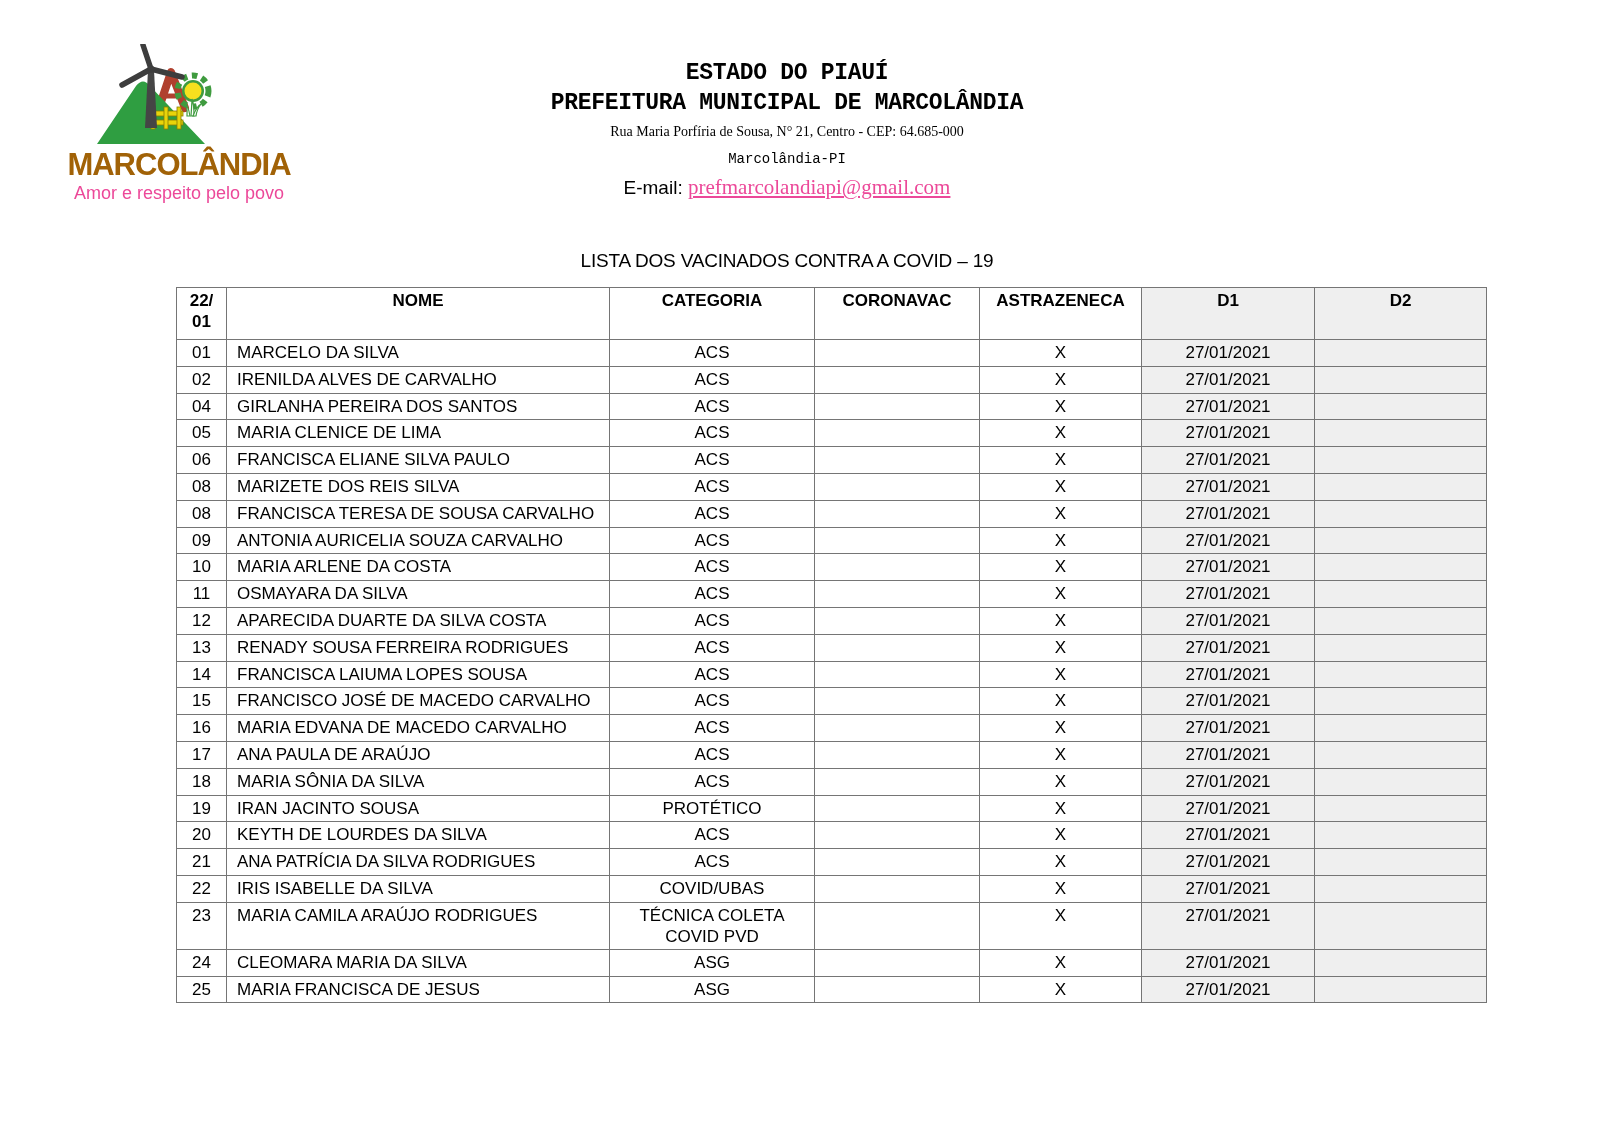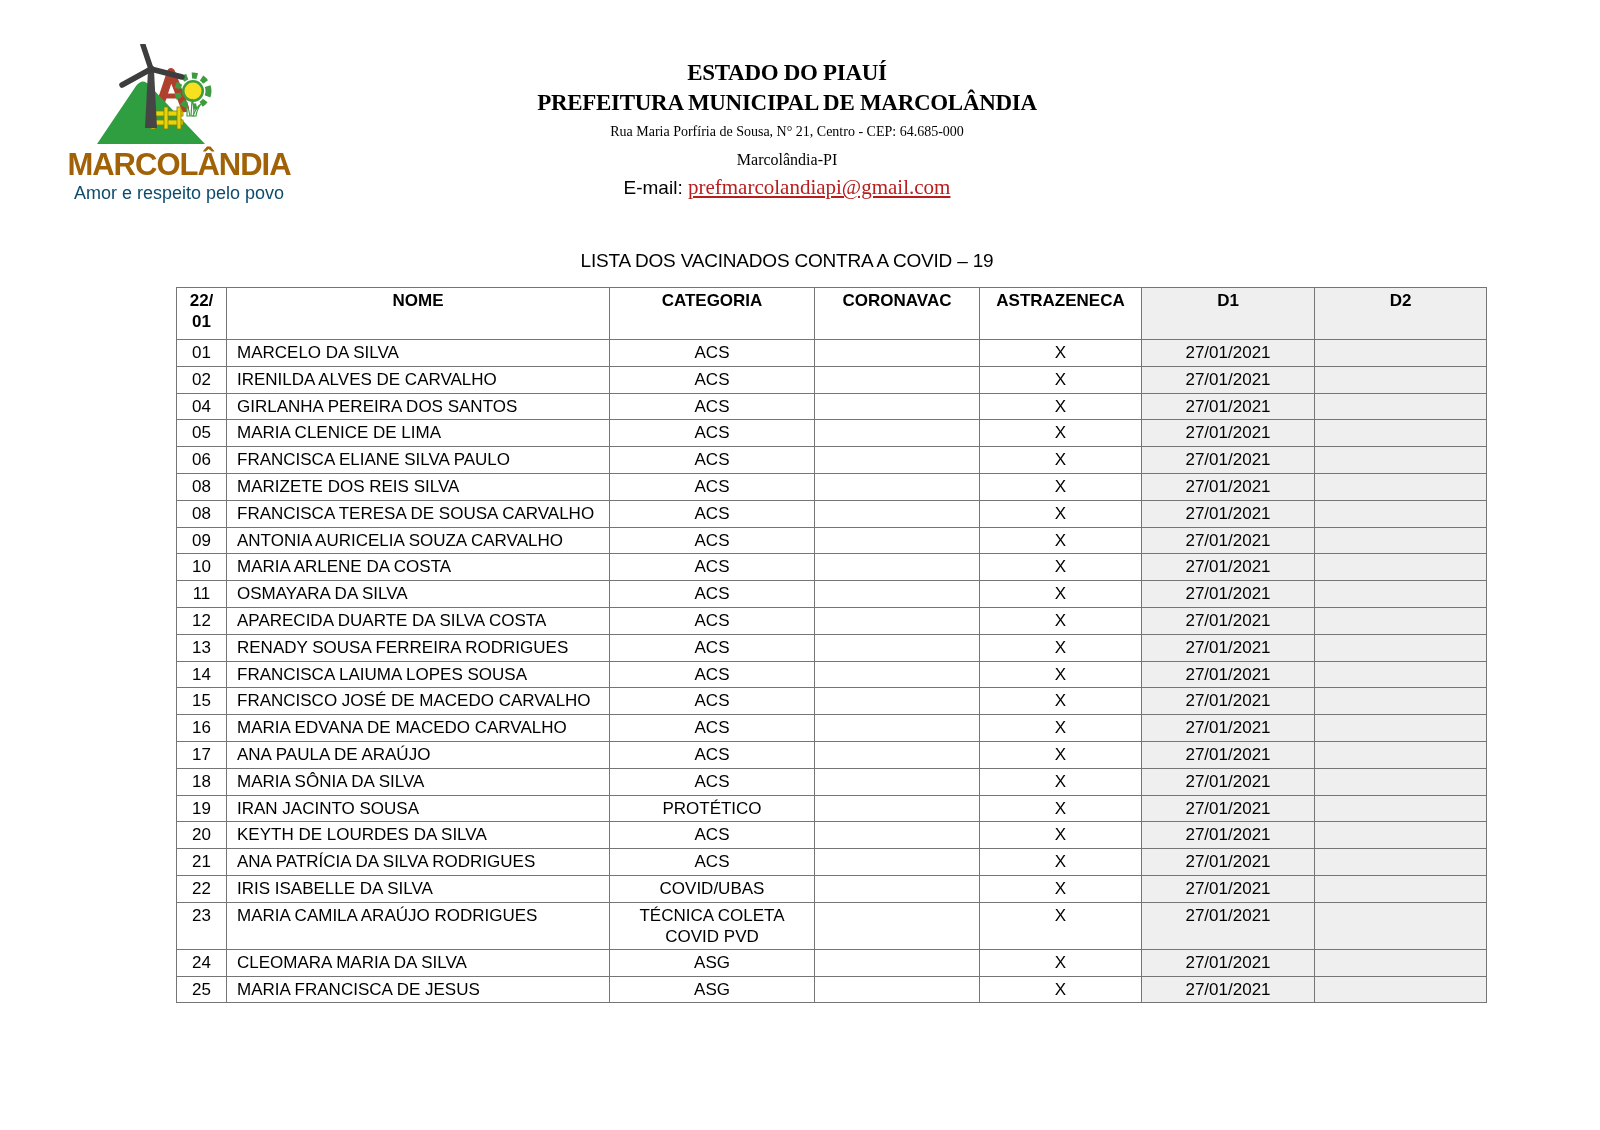--- a/index.html
+++ b/index.html
@@ -9,36 +9,36 @@
     -webkit-font-smoothing:antialiased;
   }
 
   
   .logo { position:absolute; left:60px; top:44px; width:238px; text-align:center; }
   .emblem { display:block; margin:0 auto; }
   .wordmark {
     font-weight:bold; font-size:31px; letter-spacing:-1px; line-height:34px;
     color:#a16207; white-space:nowrap;
   }
-  .tagline { font-size:18px; line-height:21px; color:#0c4a6e; margin-top:1px; }
+  .tagline { font-size:18px; line-height:21px; color:#ec4899; margin-top:1px; }
 
   
   .letterhead { position:absolute; left:132px; top:58px; width:1310px; text-align:center; }
   .lh-bold {
-    font-family:Liberation Serif, serif; font-weight:bold;
+    font-family:Liberation Mono, monospace; font-weight:bold;
     font-size:23px; line-height:30px; letter-spacing:-0.3px;
   }
   .lh-addr { font-family:"Liberation Serif", serif; font-size:14px; line-height:28px; }
-  .lh-city { font-family:Liberation Serif, serif; font-size:16px; line-height:27px; }
+  .lh-city { font-family:Liberation Mono, monospace; font-size:14px; line-height:27px; }
   .lh-cnpj { font-size:19px; line-height:25px; }
   .lh-cnpj b { font-size:19px; letter-spacing:-0.2px; }
   .lh-email { font-size:19px; line-height:29px; }
   .email-link {
     font-family:"Liberation Serif", serif; font-size:21px;
-    color:#b91c1c; text-decoration:underline; cursor:pointer;
+    color:#ec4899; text-decoration:underline; cursor:pointer;
   }
 
   
   .doc-title {
     position:absolute; left:132px; top:250px; width:1310px;
     text-align:center; font-weight:normal; font-size:19px; letter-spacing:-0.2px;
   }
 
   
   table.vax {

